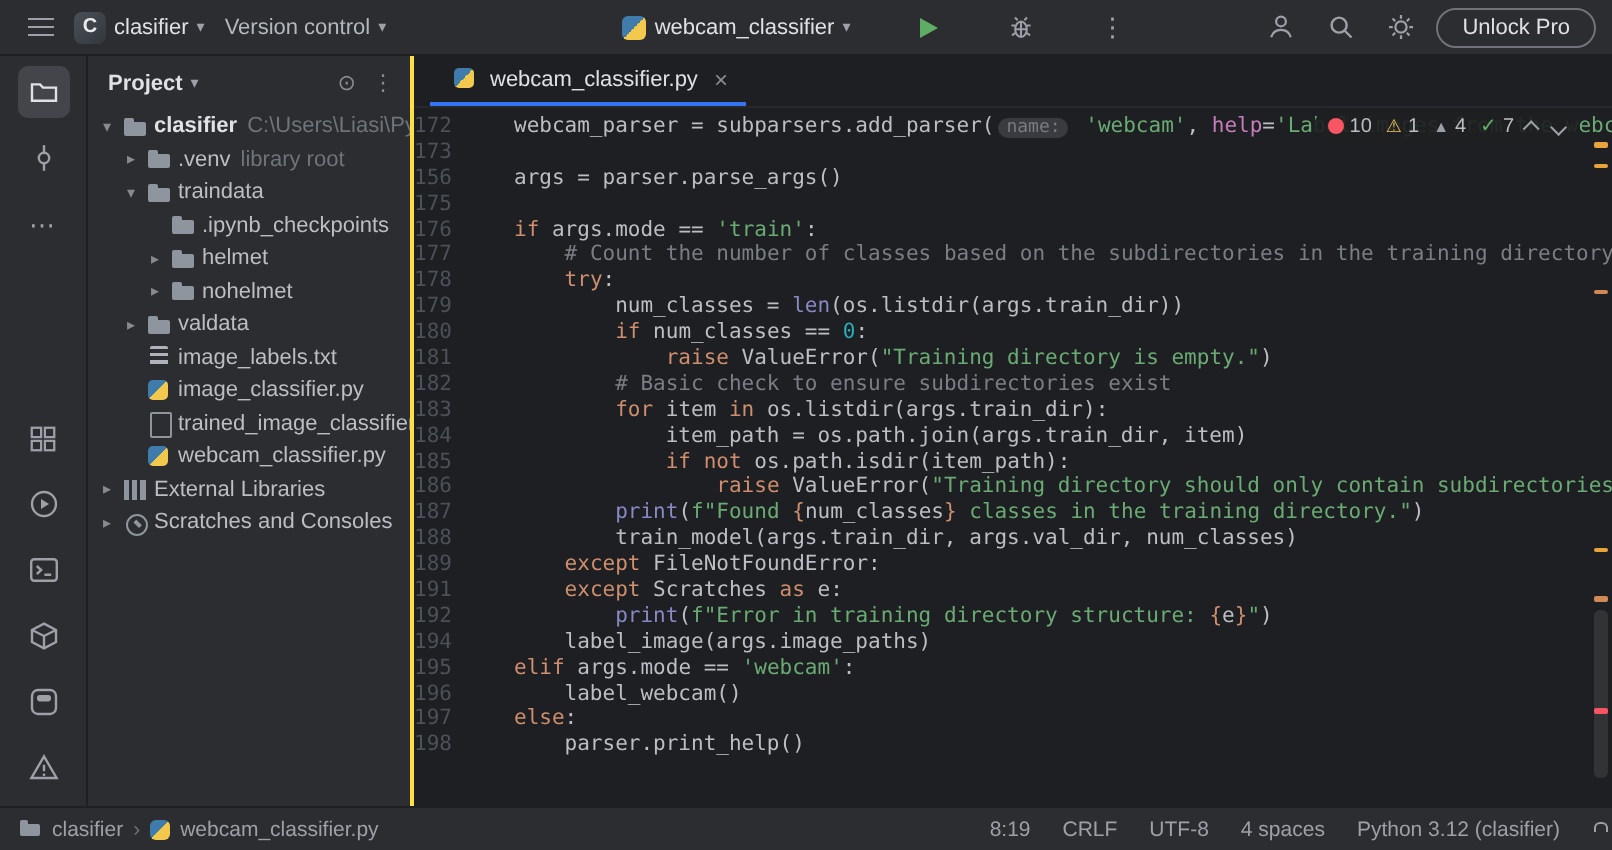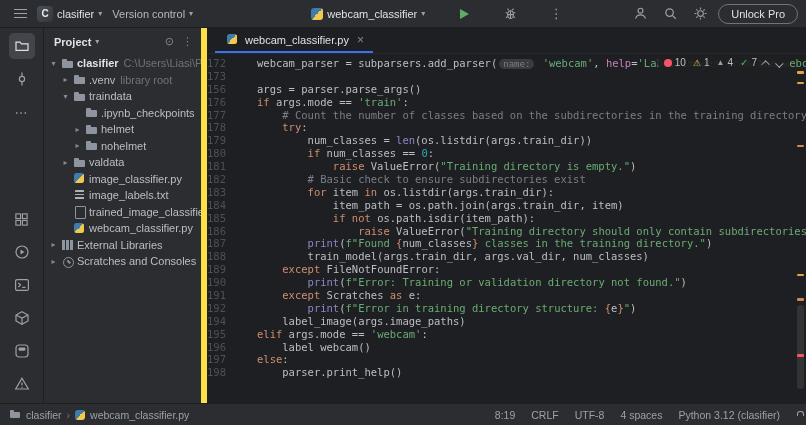--- a/index.html
+++ b/index.html
@@ -31,21 +31,21 @@
 
   
   .strip{width:44px;background:#2b2d30;border-right:1px solid #1e1f22;display:flex;flex-direction:column;
     align-items:center;padding:5px 0 6px;gap:7px;flex:none}
   .strip .icon26{width:26px;height:26px;display:flex;align-items:center;justify-content:center;border-radius:5px;color:#9da0a8}
   .strip .active{background:#43454a;color:#dfe1e5}
   .strip .spacer{flex:1}
   .dots{font-size:13px;color:#9da0a8;letter-spacing:1px}
 
   
-  .project{width:163px;background:#2b2d30;border-right:6px solid #fde047;display:flex;flex-direction:column;overflow:hidden;flex:none}
+  .project{width:163px;background:#2b2d30;border-right:2px solid #fde047;display:flex;flex-direction:column;overflow:hidden;flex:none}
   .proj-header{height:27px;display:flex;align-items:center;gap:4px;padding:0 8px 0 10px;flex:none}
   .proj-title{font-weight:bold;color:#dfe1e5}
   .ph-icons{margin-left:auto;display:flex;gap:8px;color:#868a91;font-size:11px}
   .tree{flex:1;overflow:hidden}
   .trow{height:16.5px;display:flex;align-items:center;white-space:nowrap;overflow:hidden;font-size:11px}
   .chev{width:11px;flex:none;text-align:center;font-size:8px;color:#868a91}
   .tlab{margin-left:3px}
   .tlab.bold{color:#dfe1e5;font-weight:bold}
   .tmeta{margin-left:5px;color:#6f737a}
   .fic{width:13px;height:13px;position:relative;flex:none;margin-left:2px}
@@ -269,27 +269,27 @@
             <span class="fic fic-folder"></span>
             <span class="tlab">nohelmet</span>
           </div>
           <div class="trow" style="padding-left: 16px;">
             <span class="chev">▸</span>
             <span class="fic fic-folder"></span>
             <span class="tlab">valdata</span>
           </div>
           <div class="trow" style="padding-left: 16px;">
             <span class="chev"></span>
+            <span class="fic fic-text"></span>
+            <span class="tlab">image_labels.txt</span>
+          </div>
+          <div class="trow" style="padding-left: 16px;">
+            <span class="chev"></span>
             <span class="fic fic-python"></span>
             <span class="tlab">image_classifier.py</span>
-          </div>
-          <div class="trow" style="padding-left: 16px;">
-            <span class="chev"></span>
-            <span class="fic fic-text"></span>
-            <span class="tlab">image_labels.txt</span>
           </div>
           <div class="trow" style="padding-left: 16px;">
             <span class="chev"></span>
             <span class="fic fic-file"></span>
             <span class="tlab">trained_image_classifier.h5</span>
           </div>
           <div class="trow" style="padding-left: 16px;">
             <span class="chev"></span>
             <span class="fic fic-python"></span>
             <span class="tlab">webcam_classifier.py</span>
@@ -314,35 +314,35 @@
           <span>webcam_classifier.py</span>
           <span class="tab-close">×</span>
         </div>
       </div>
 
       <div class="code">
         <div>
             <div class="cl"><span class="gut">172</span><span class="ct"><span class="t-d">webcam_parser = subparsers.add_parser(</span><span class="t-hint">name:</span><span class="t-d"> </span><span class="t-s">'webcam'</span><span class="t-d">, </span><span class="t-kw">help</span><span class="t-d">=</span><span class="t-s">'Label images from the webca</span></span></div>
             <div class="cl"><span class="gut">173</span><span class="ct"></span></div>
             <div class="cl"><span class="gut">156</span><span class="ct"><span class="t-d">args = parser.parse_args()</span></span></div>
+            <div class="cl"><span class="gut">175</span><span class="ct"></span></div>
             <div class="cl"><span class="gut">176</span><span class="ct"><span class="t-k">if</span><span class="t-d"> args.mode == </span><span class="t-s">'train'</span><span class="t-d">:</span></span></div>
             <div class="cl"><span class="gut">177</span><span class="ct"><span class="t-d">    </span><span class="t-c"># Count the number of classes based on the subdirectories in the training directory</span></span></div>
             <div class="cl"><span class="gut">178</span><span class="ct"><span class="t-d">    </span><span class="t-k">try</span><span class="t-d">:</span></span></div>
             <div class="cl"><span class="gut">179</span><span class="ct"><span class="t-d">        num_classes = </span><span class="t-b">len</span><span class="t-d">(os.listdir(args.train_dir))</span></span></div>
             <div class="cl"><span class="gut">180</span><span class="ct"><span class="t-d">        </span><span class="t-k">if</span><span class="t-d"> num_classes == </span><span class="t-n">0</span><span class="t-d">:</span></span></div>
             <div class="cl"><span class="gut">181</span><span class="ct"><span class="t-d">            </span><span class="t-k">raise</span><span class="t-d"> ValueError(</span><span class="t-s">"Training directory is empty."</span><span class="t-d">)</span></span></div>
             <div class="cl"><span class="gut">182</span><span class="ct"><span class="t-d">        </span><span class="t-c"># Basic check to ensure subdirectories exist</span></span></div>
             <div class="cl"><span class="gut">183</span><span class="ct"><span class="t-d">        </span><span class="t-k">for</span><span class="t-d"> item </span><span class="t-k">in</span><span class="t-d"> os.listdir(args.train_dir):</span></span></div>
             <div class="cl"><span class="gut">184</span><span class="ct"><span class="t-d">            item_path = os.path.join(args.train_dir, item)</span></span></div>
             <div class="cl"><span class="gut">185</span><span class="ct"><span class="t-d">            </span><span class="t-k">if</span><span class="t-d"> </span><span class="t-k">not</span><span class="t-d"> os.path.isdir(item_path):</span></span></div>
             <div class="cl"><span class="gut">186</span><span class="ct"><span class="t-d">                </span><span class="t-k">raise</span><span class="t-d"> ValueError(</span><span class="t-s">"Training directory should only contain subdirectories representing classes."</span></span></div>
             <div class="cl"><span class="gut">187</span><span class="ct"><span class="t-d">        </span><span class="t-b">print</span><span class="t-d">(</span><span class="t-s">f</span><span class="t-s">"Found </span><span class="t-k">{</span><span class="t-d">num_classes</span><span class="t-k">}</span><span class="t-s"> classes in the training directory."</span><span class="t-d">)</span></span></div>
             <div class="cl"><span class="gut">188</span><span class="ct"><span class="t-d">        train_model(args.train_dir, args.val_dir, num_classes)</span></span></div>
             <div class="cl"><span class="gut">189</span><span class="ct"><span class="t-d">    </span><span class="t-k">except</span><span class="t-d"> FileNotFoundError:</span></span></div>
-            <div class="cl"><span class="gut">190</span><span class="ct"><span class="t-d">        </span><span class="t-b">print</span><span class="t-d">(</span><span class="t-s">f</span><span class="t-s">"Error: Training or validation directory not found."</span><span class="t-d">)</span></span></div>
             <div class="cl"><span class="gut">191</span><span class="ct"><span class="t-d">    </span><span class="t-k">except</span><span class="t-d"> Scratches </span><span class="t-k">as</span><span class="t-d"> e:</span></span></div>
             <div class="cl"><span class="gut">192</span><span class="ct"><span class="t-d">        </span><span class="t-b">print</span><span class="t-d">(</span><span class="t-s">f</span><span class="t-s">"Error in training directory structure: </span><span class="t-k">{</span><span class="t-d">e</span><span class="t-k">}</span><span class="t-s">"</span><span class="t-d">)</span></span></div>
             <div class="cl"><span class="gut">194</span><span class="ct"><span class="t-d">    label_image(args.image_paths)</span></span></div>
             <div class="cl"><span class="gut">195</span><span class="ct"><span class="t-k">elif</span><span class="t-d"> args.mode == </span><span class="t-s">'webcam'</span><span class="t-d">:</span></span></div>
             <div class="cl"><span class="gut">196</span><span class="ct"><span class="t-d">    label_webcam()</span></span></div>
             <div class="cl"><span class="gut">197</span><span class="ct"><span class="t-k">else</span><span class="t-d">:</span></span></div>
             <div class="cl"><span class="gut">198</span><span class="ct"><span class="t-d">    parser.print_help()</span></span></div>
           </div>
 
         <div class="inspect">

